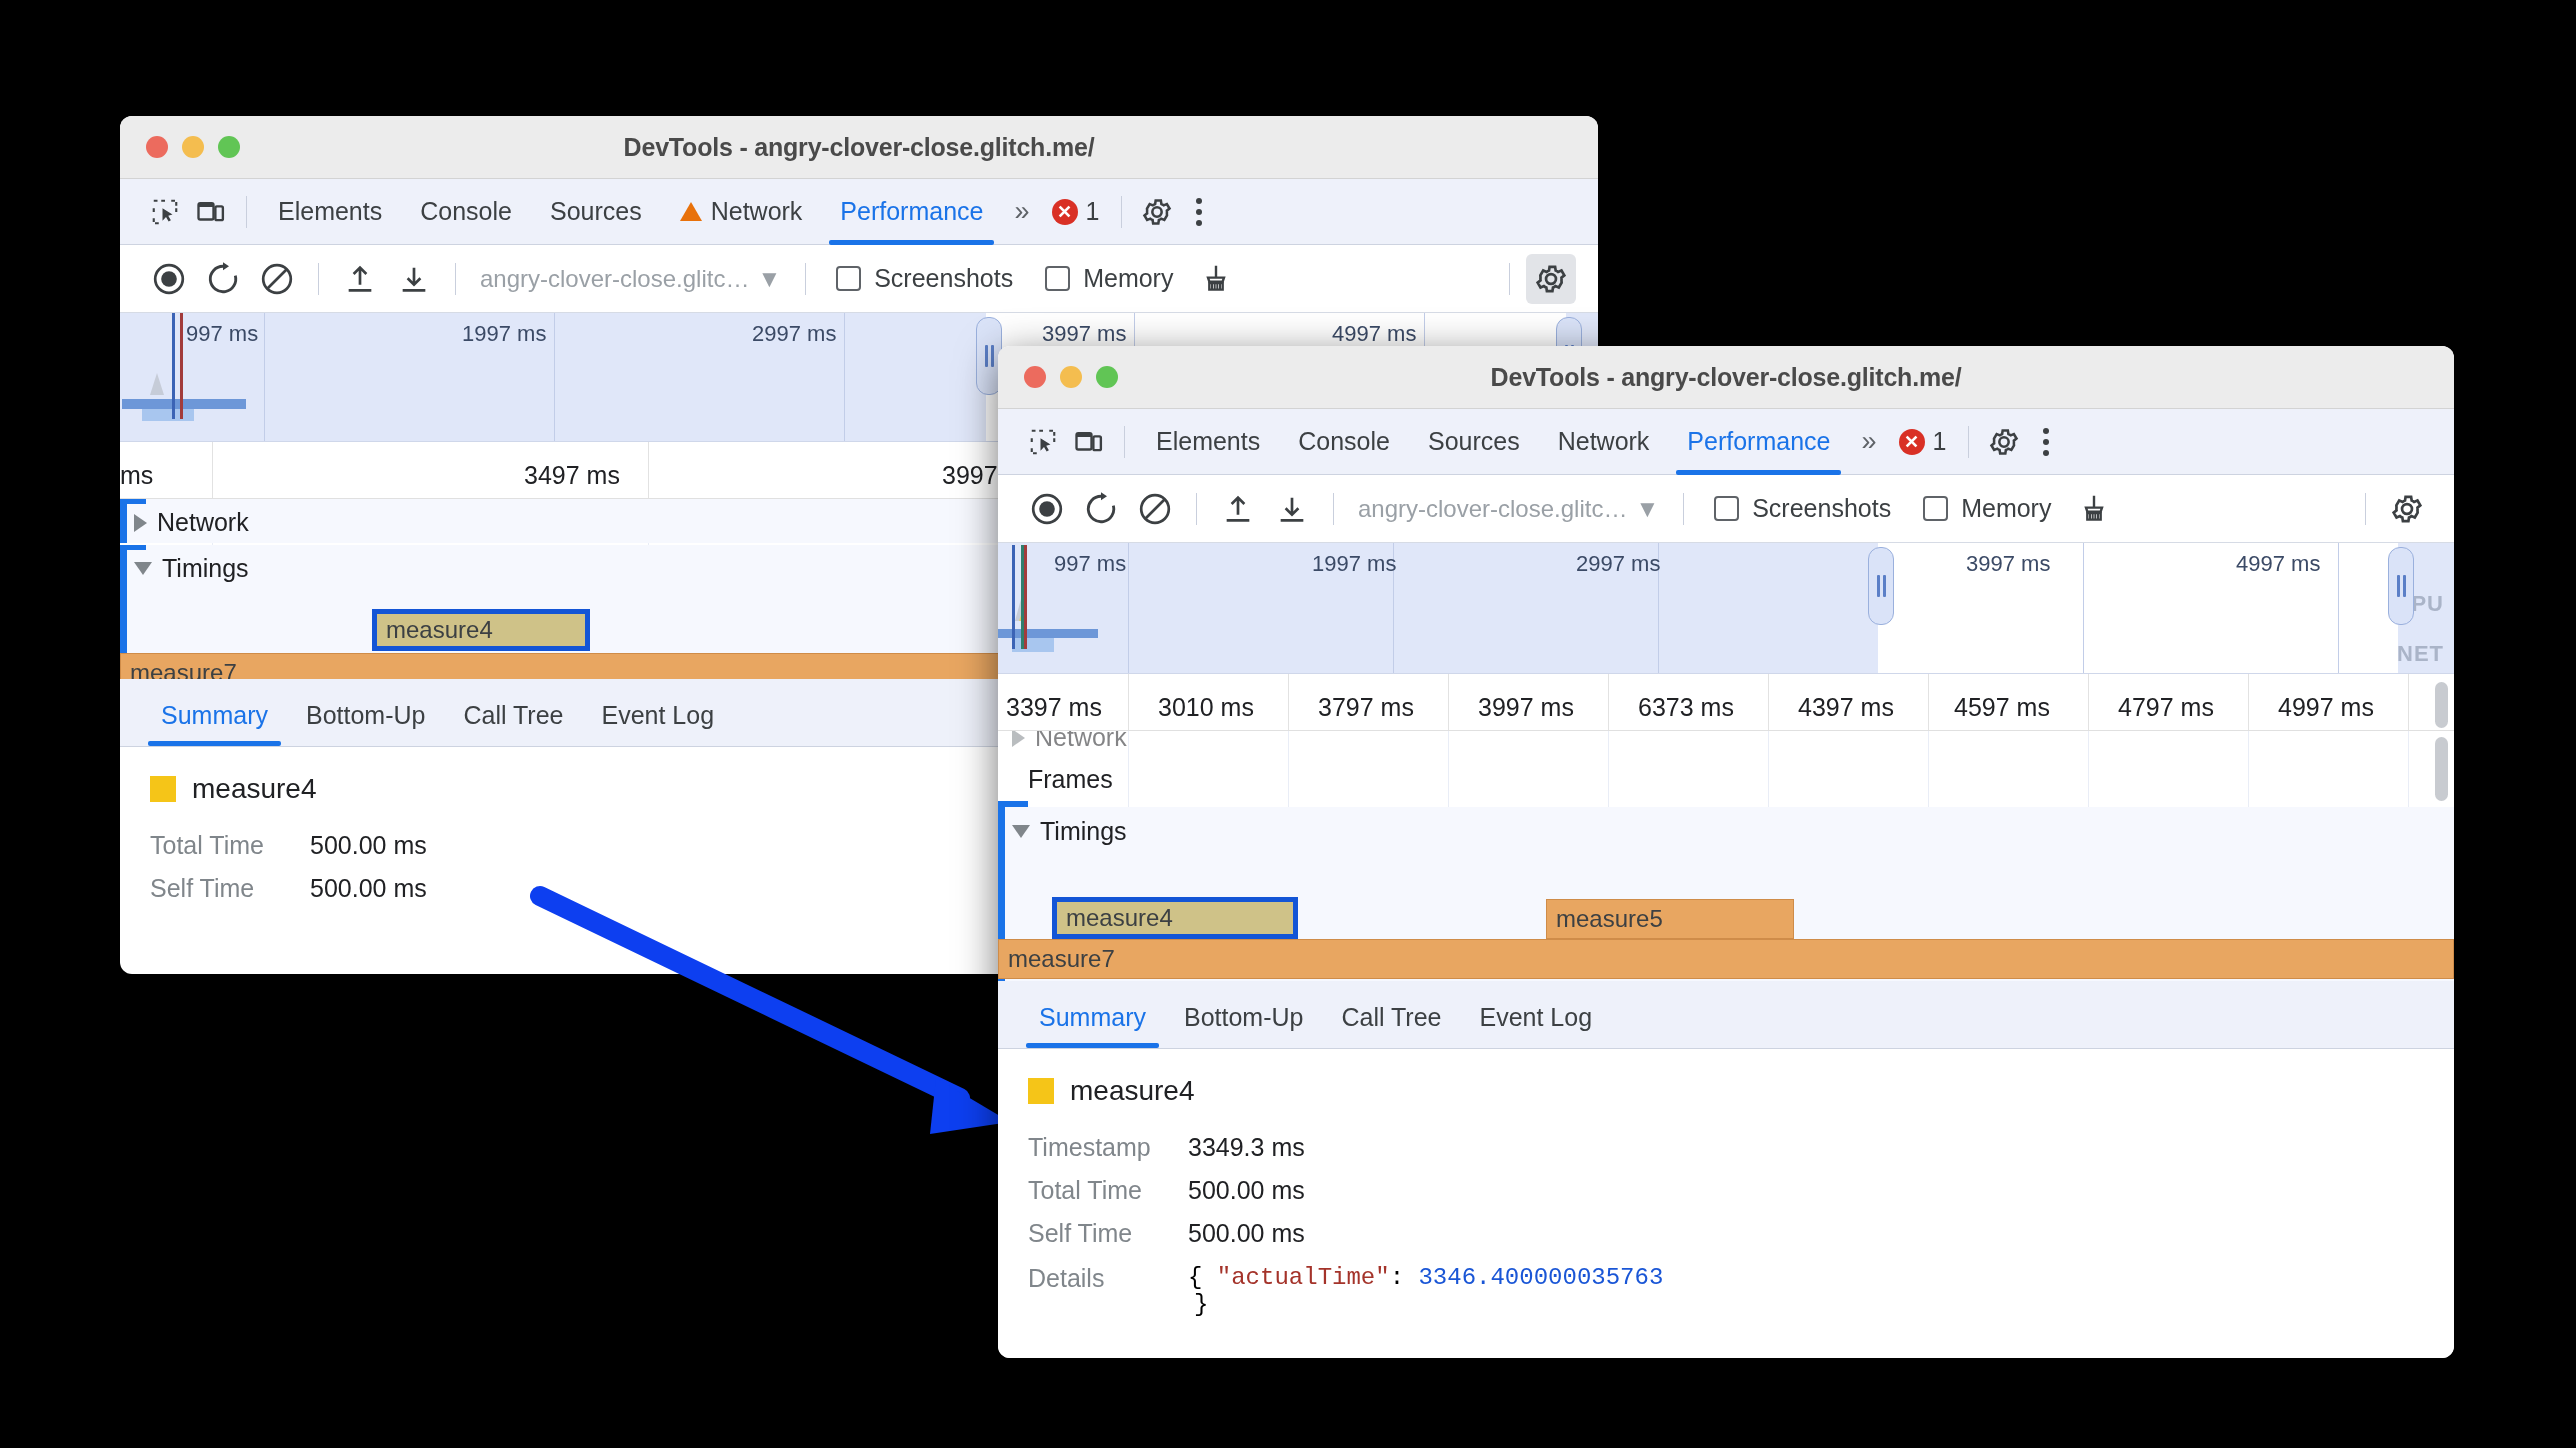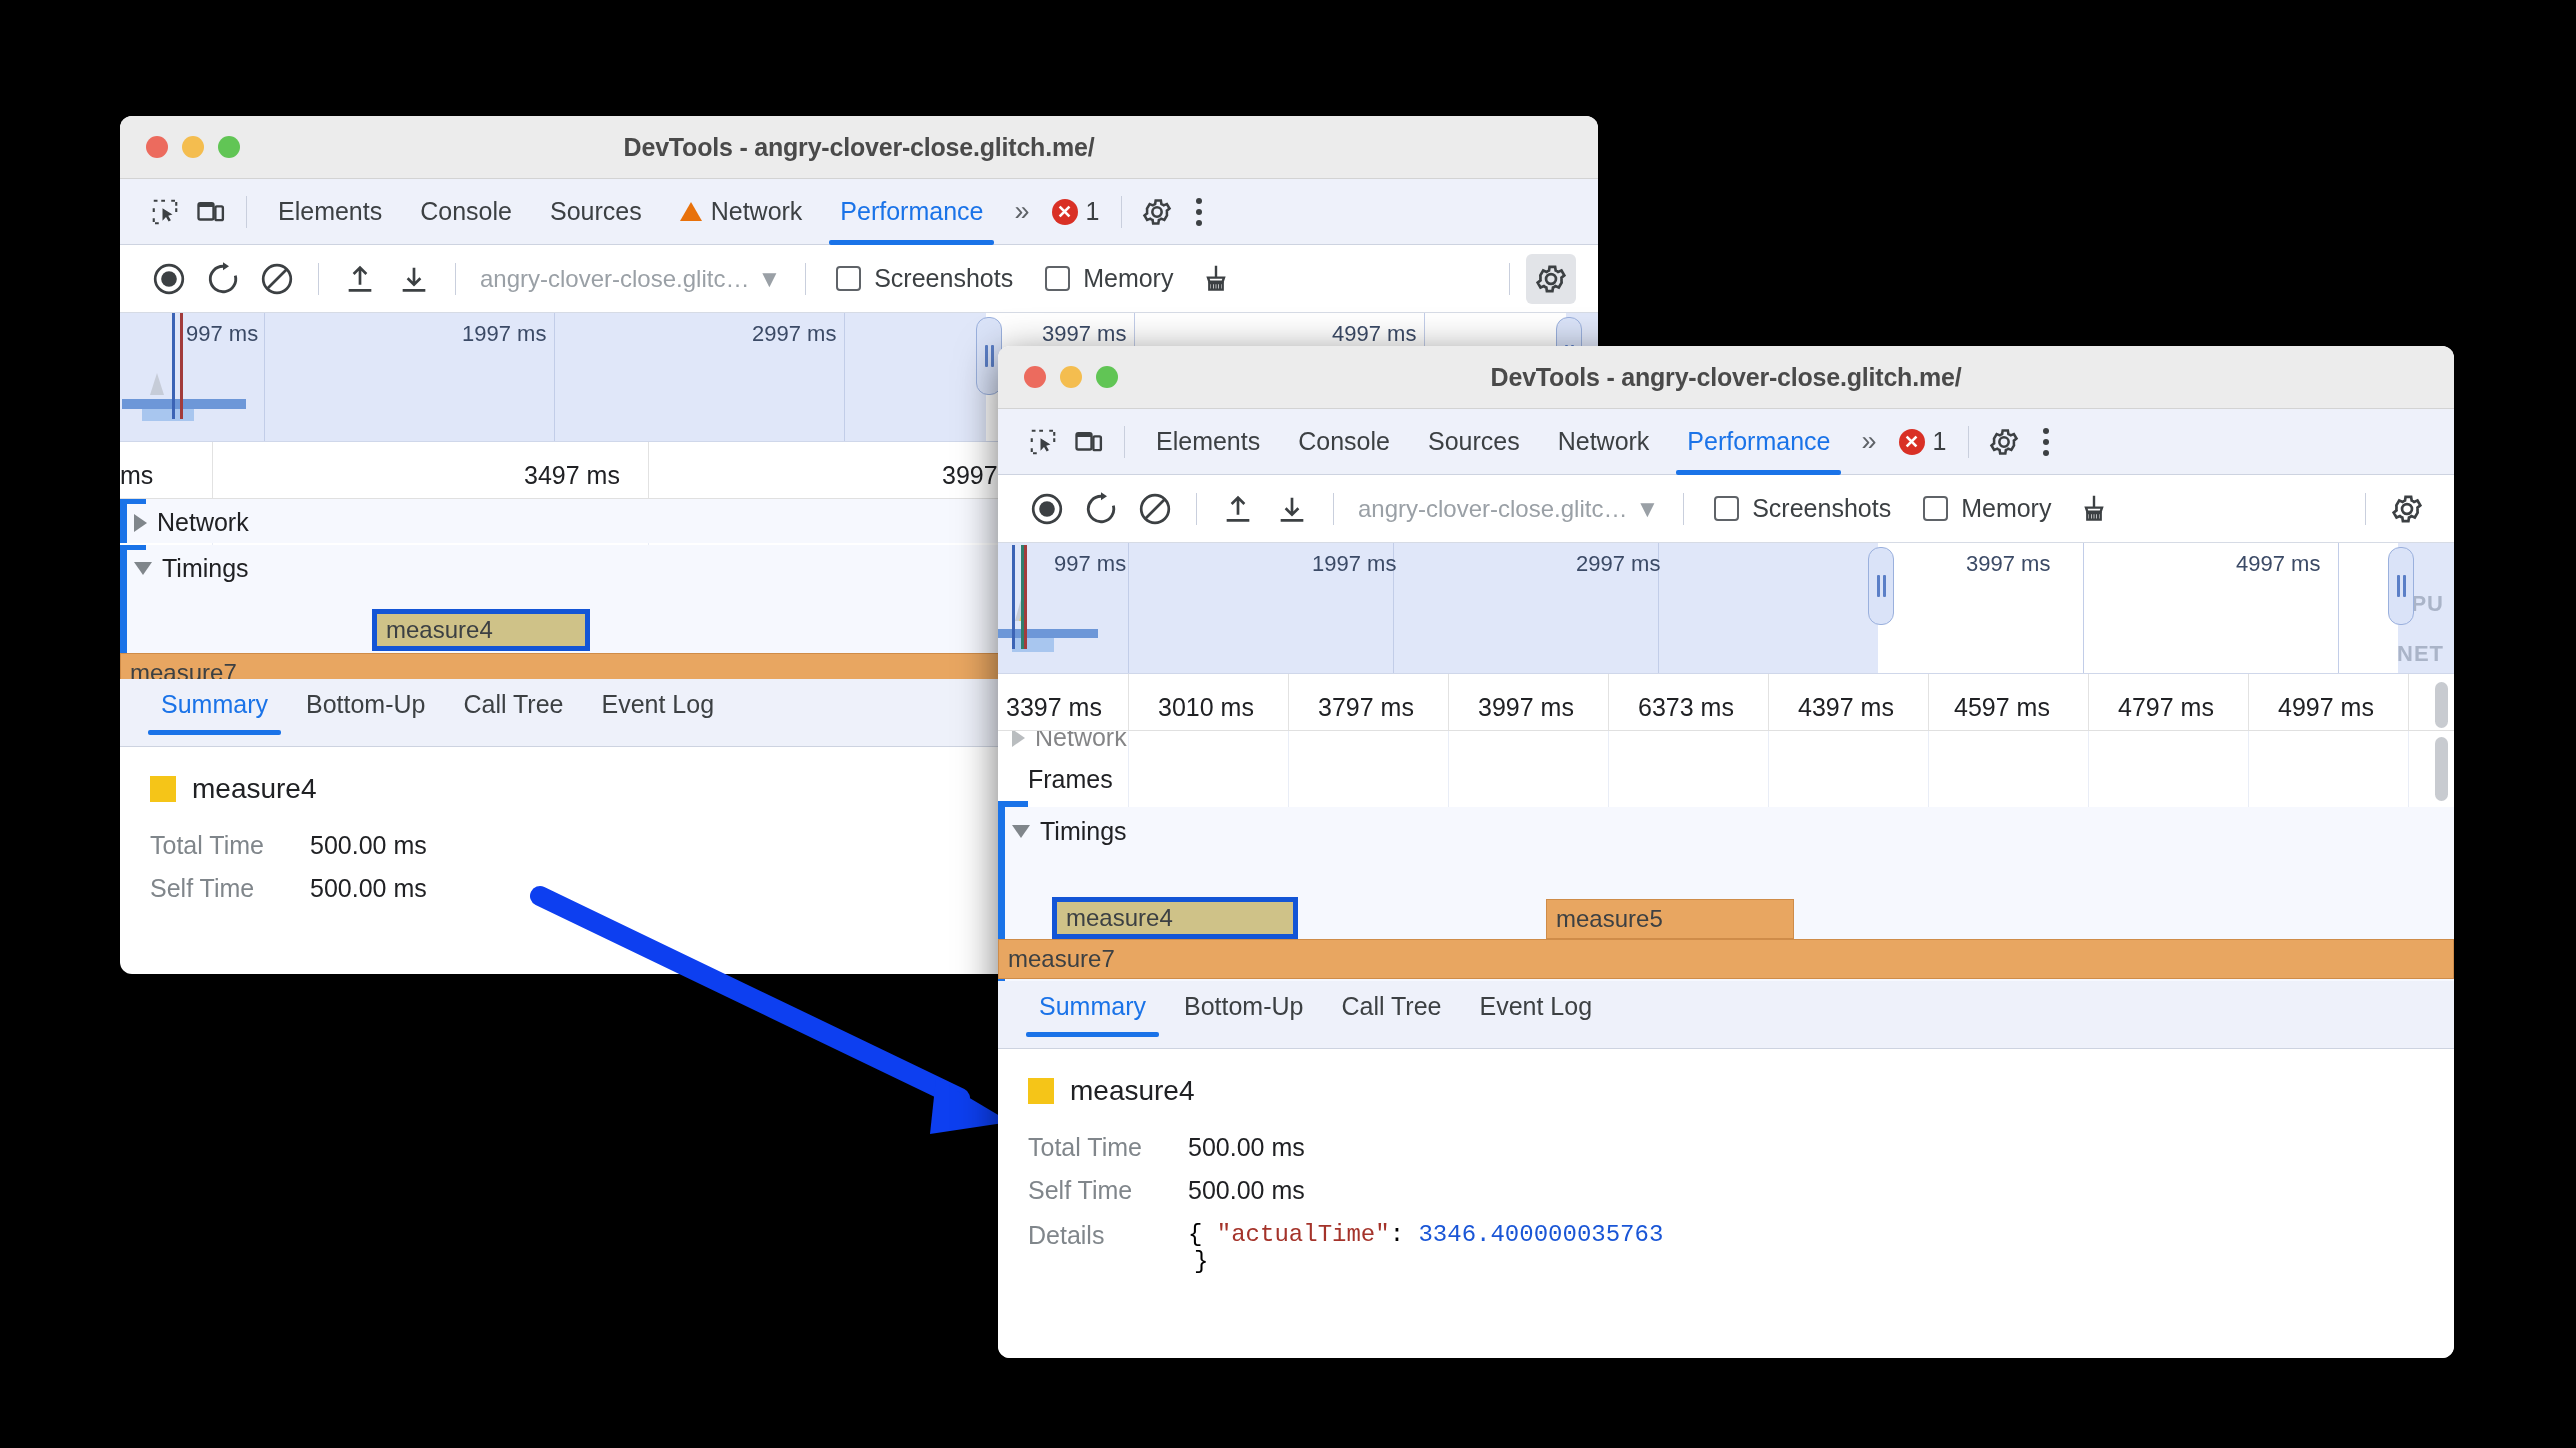--- a/index.html
+++ b/index.html
@@ -76,21 +76,21 @@
   .tri-d{width:0;height:0;border-left:9px solid transparent;border-right:9px solid transparent;
          border-top:13px solid #80868b;}
   .band{position:absolute;background:#f6f8fe;}
   .lmark{position:absolute;background:#1a73e8;}
   .bar{position:absolute;box-sizing:border-box;font-size:24px;color:#3c4043;
        display:flex;align-items:center;padding-left:9px;white-space:nowrap;overflow:hidden;}
   .bar.orange{background:#e8a661;border:1px solid #cf8c49;}
   .bar.sel{background:#cfc288;border:5px solid #1355d6;}
 
   
-  .dtabs{height:68px;background:#eef1fa;display:flex;align-items:center;
+  .dtabs{height:68px;background:#eef1fa;display:flex;align-items:flex-end;
          border-bottom:1px solid #cdd3e0;padding-left:22px;box-sizing:border-box;}
   .dtab{font-size:25px;color:#3c4043;padding:0 19px 16px;position:relative;white-space:nowrap;}
   .dtab.sel{color:#1a73e8;}
   .dtab.sel:after{content:"";position:absolute;left:6px;right:6px;bottom:0;height:5px;
                   background:#1a73e8;border-radius:2px;}
   .dbody{background:#fff;padding:26px 0 0 30px;}
   .swatchrow{display:flex;align-items:center;gap:16px;margin-bottom:26px;}
   .swatch{width:26px;height:26px;background:#f5c518;}
   .swname{font-size:28px;color:#202124;}
   .row{display:flex;align-items:flex-start;margin-bottom:14px;}
@@ -560,20 +560,24 @@
       <span>Event Log</span>
     </div>
   </div>
 
   <div class="dbody" style="height:300px;">
     <div class="swatchrow">
       <span class="swatch"></span>
       <span class="swname">measure4</span>
     </div>
     <div class="row">
+      <span class="rk">Timestamp</span>
+      <span class="rv">3349.3 ms</span>
+    </div>
+    <div class="row">
       <span class="rk">Total Time</span>
       <span class="rv">500.00 ms</span>
     </div>
     <div class="row">
       <span class="rk">Self Time</span>
       <span class="rv">500.00 ms</span>
     </div>
     <div class="row" style="margin-top:16px;">
       <span class="rk">Details</span>
       <span class="mono">

